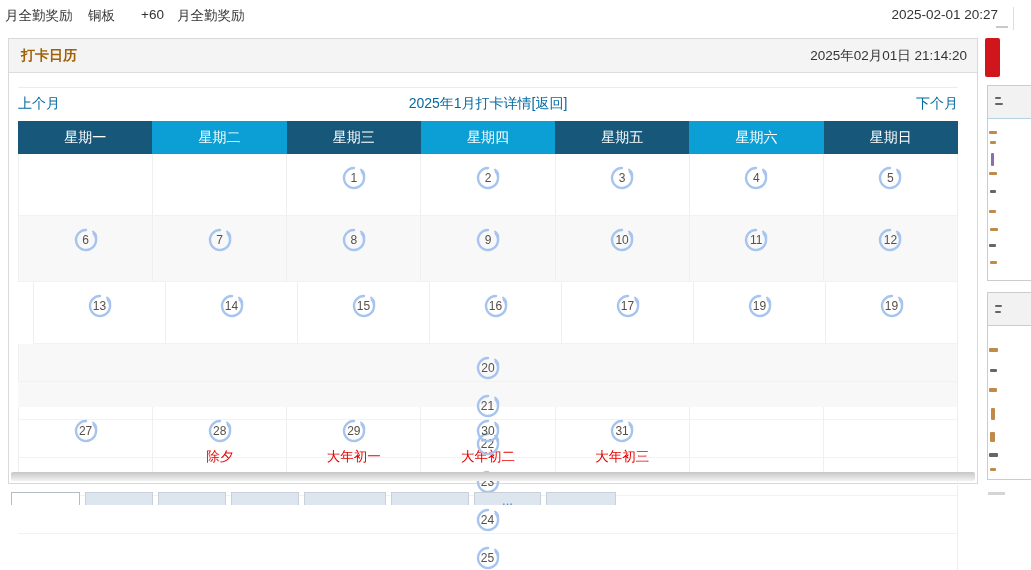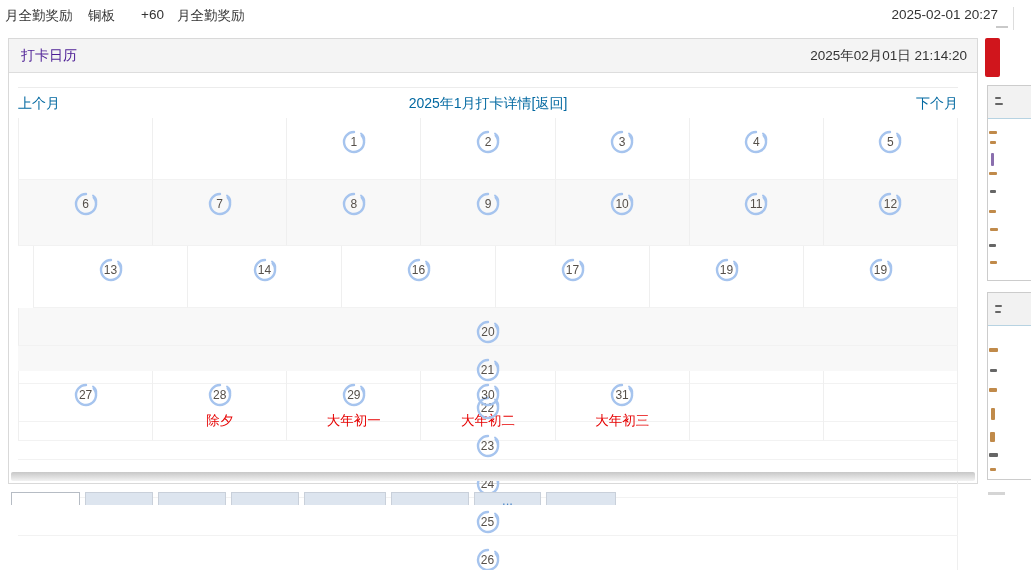--- a/index.html
+++ b/index.html
@@ -21,21 +21,21 @@
   .clip-vline { position:absolute; left:1013px; top:7px; width:1px; height:23px; background:#ddd; }
   
   .panel {
     position:absolute; left:8px; top:38px; width:970px; height:446px;
     border:1px solid #d9d9d9; background:#fff;
   }
   .panel-hd {
     height:34px; background:#f4f4f4; border-bottom:1px solid #ddd;
     display:flex; align-items:center; justify-content:space-between; padding:0 10px 0 12px;
   }
-  .panel-hd .ttl { font-weight:normal; font-size:14px; color:#4c1d95; }
+  .panel-hd .ttl { font-weight:bold; font-size:14px; color:#a16207; }
   .panel-hd .dt { font-size:13.5px; color:#333; }
   .panel-bd { position:relative; height:410px; }
   
   .calendar { position:absolute; left:9px; top:14px; width:940px; border-top:1px solid #ececec; }
   .cal-nav { display:flex; align-items:center; justify-content:space-between; height:28px; margin-top:2px; font-size:14px; color:#0369a1; }
   .cal-nav .nav-link { cursor:pointer; }
   .wk-row { display:flex; height:33px; margin-top:3px; }
   .wk-cell { flex:1; display:flex; align-items:center; justify-content:center; color:#fff; font-size:14px; }
   .wk-dark { background:#17587a; }
   .wk-light { background:#0c9fd6; }
@@ -104,20 +104,29 @@
     <span class="ttl">打卡日历</span>
     <span class="dt">2025年02月01日 21:14:20</span>
   </div>
   <div class="panel-bd">
     <div class="calendar">
       <div class="cal-nav">
         <span class="nav-link">上个月</span>
         <span>2025年1月打卡详情[返回]</span>
         <span class="nav-link">下个月</span>
       </div>
+      <div class="wk-row">
+        <div class="wk-cell wk-dark">星期一</div>
+        <div class="wk-cell wk-light">星期二</div>
+        <div class="wk-cell wk-dark">星期三</div>
+        <div class="wk-cell wk-light">星期四</div>
+        <div class="wk-cell wk-dark">星期五</div>
+        <div class="wk-cell wk-light">星期六</div>
+        <div class="wk-cell wk-dark">星期日</div>
+      </div>
 
       <div class="cal-row r0">
         <div class="cal-cell"></div>
         <div class="cal-cell"></div>
         <div class="cal-cell">
           <span class="day-ic">
               <svg width="26" height="26" viewBox="0 0 26 26">
                 <use href="#spin-circle"></use>
               </svg>
               <span class="day-num">1</span>
@@ -224,20 +233,28 @@
               </svg>
               <span class="day-num">13</span>
             </span>
         </div>
         <div class="cal-cell">
           <span class="day-ic">
               <svg width="26" height="26" viewBox="0 0 26 26">
                 <use href="#spin-circle"></use>
               </svg>
               <span class="day-num">14</span>
+            </span>
+        </div>
+        <div class="cal-cell">
+          <span class="day-ic">
+              <svg width="26" height="26" viewBox="0 0 26 26">
+                <use href="#spin-circle"></use>
+              </svg>
+              <span class="day-num">15</span>
             </span>
         </div>
         <div class="cal-cell">
           <span class="day-ic">
               <svg width="26" height="26" viewBox="0 0 26 26">
                 <use href="#spin-circle"></use>
               </svg>
               <span class="day-num">16</span>
             </span>
         </div>

